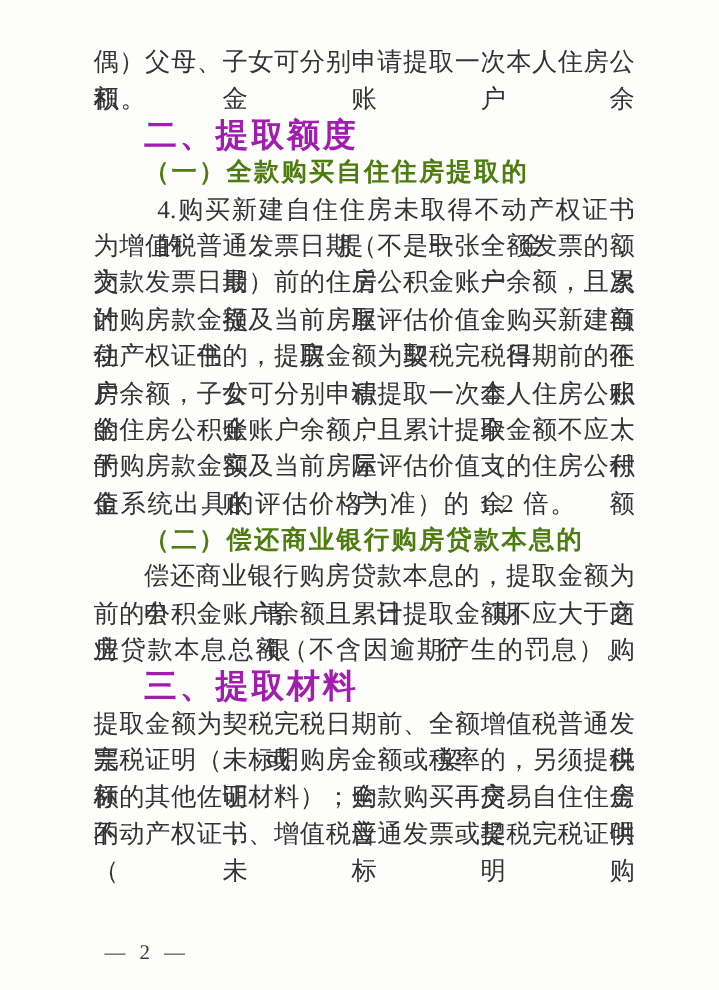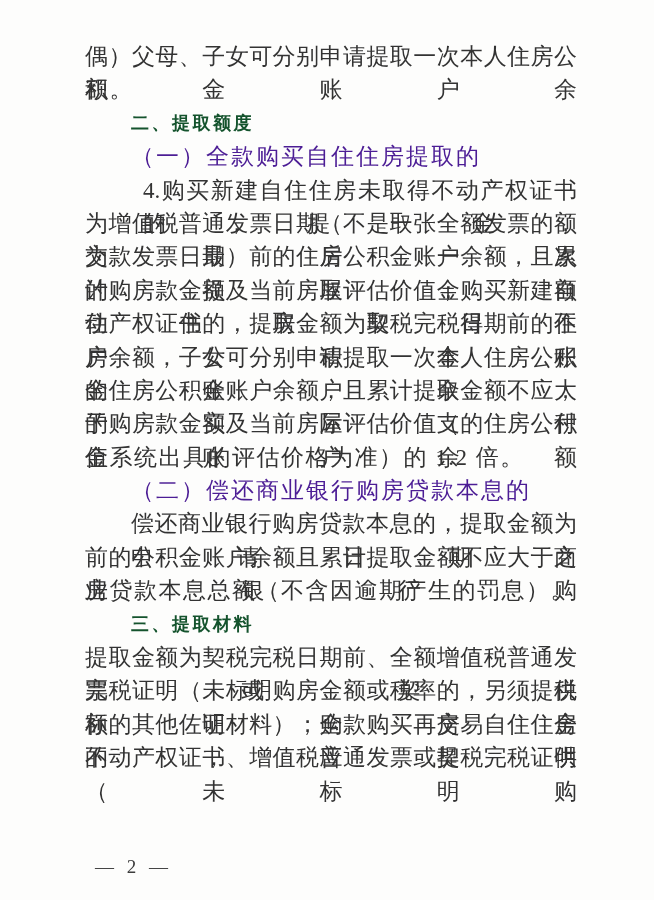--- a/index.html
+++ b/index.html
@@ -35,27 +35,27 @@
     white-space: normal;
     text-align: justify;
     text-align-last: justify;
     letter-spacing: 0;
   }
   .line.indent2 { padding-left: 46px; }
   .line.indent25 { padding-left: 58px; }
   .line.heading-hei {
     font-family: "Liberation Sans", sans-serif;
     font-weight: bold;
-    color: #14532d;
+    color: #a21caf;
     letter-spacing: 2.5px;
-    font-size: 18px;
+    font-size: 30px;
   }
   .line.subheading {
-    font-weight: 400;
-    color: #4c1d95;
+    font-weight: 700;
+    color: #4d7c0f;
     letter-spacing: 2px;
   }
   .footer {
     position: absolute;
     left: 95px;
     top: 856px;
     font-size: 19px;
     letter-spacing: 4px;
     color: #3c3c3c;
     font-family: "Liberation Serif", serif;

